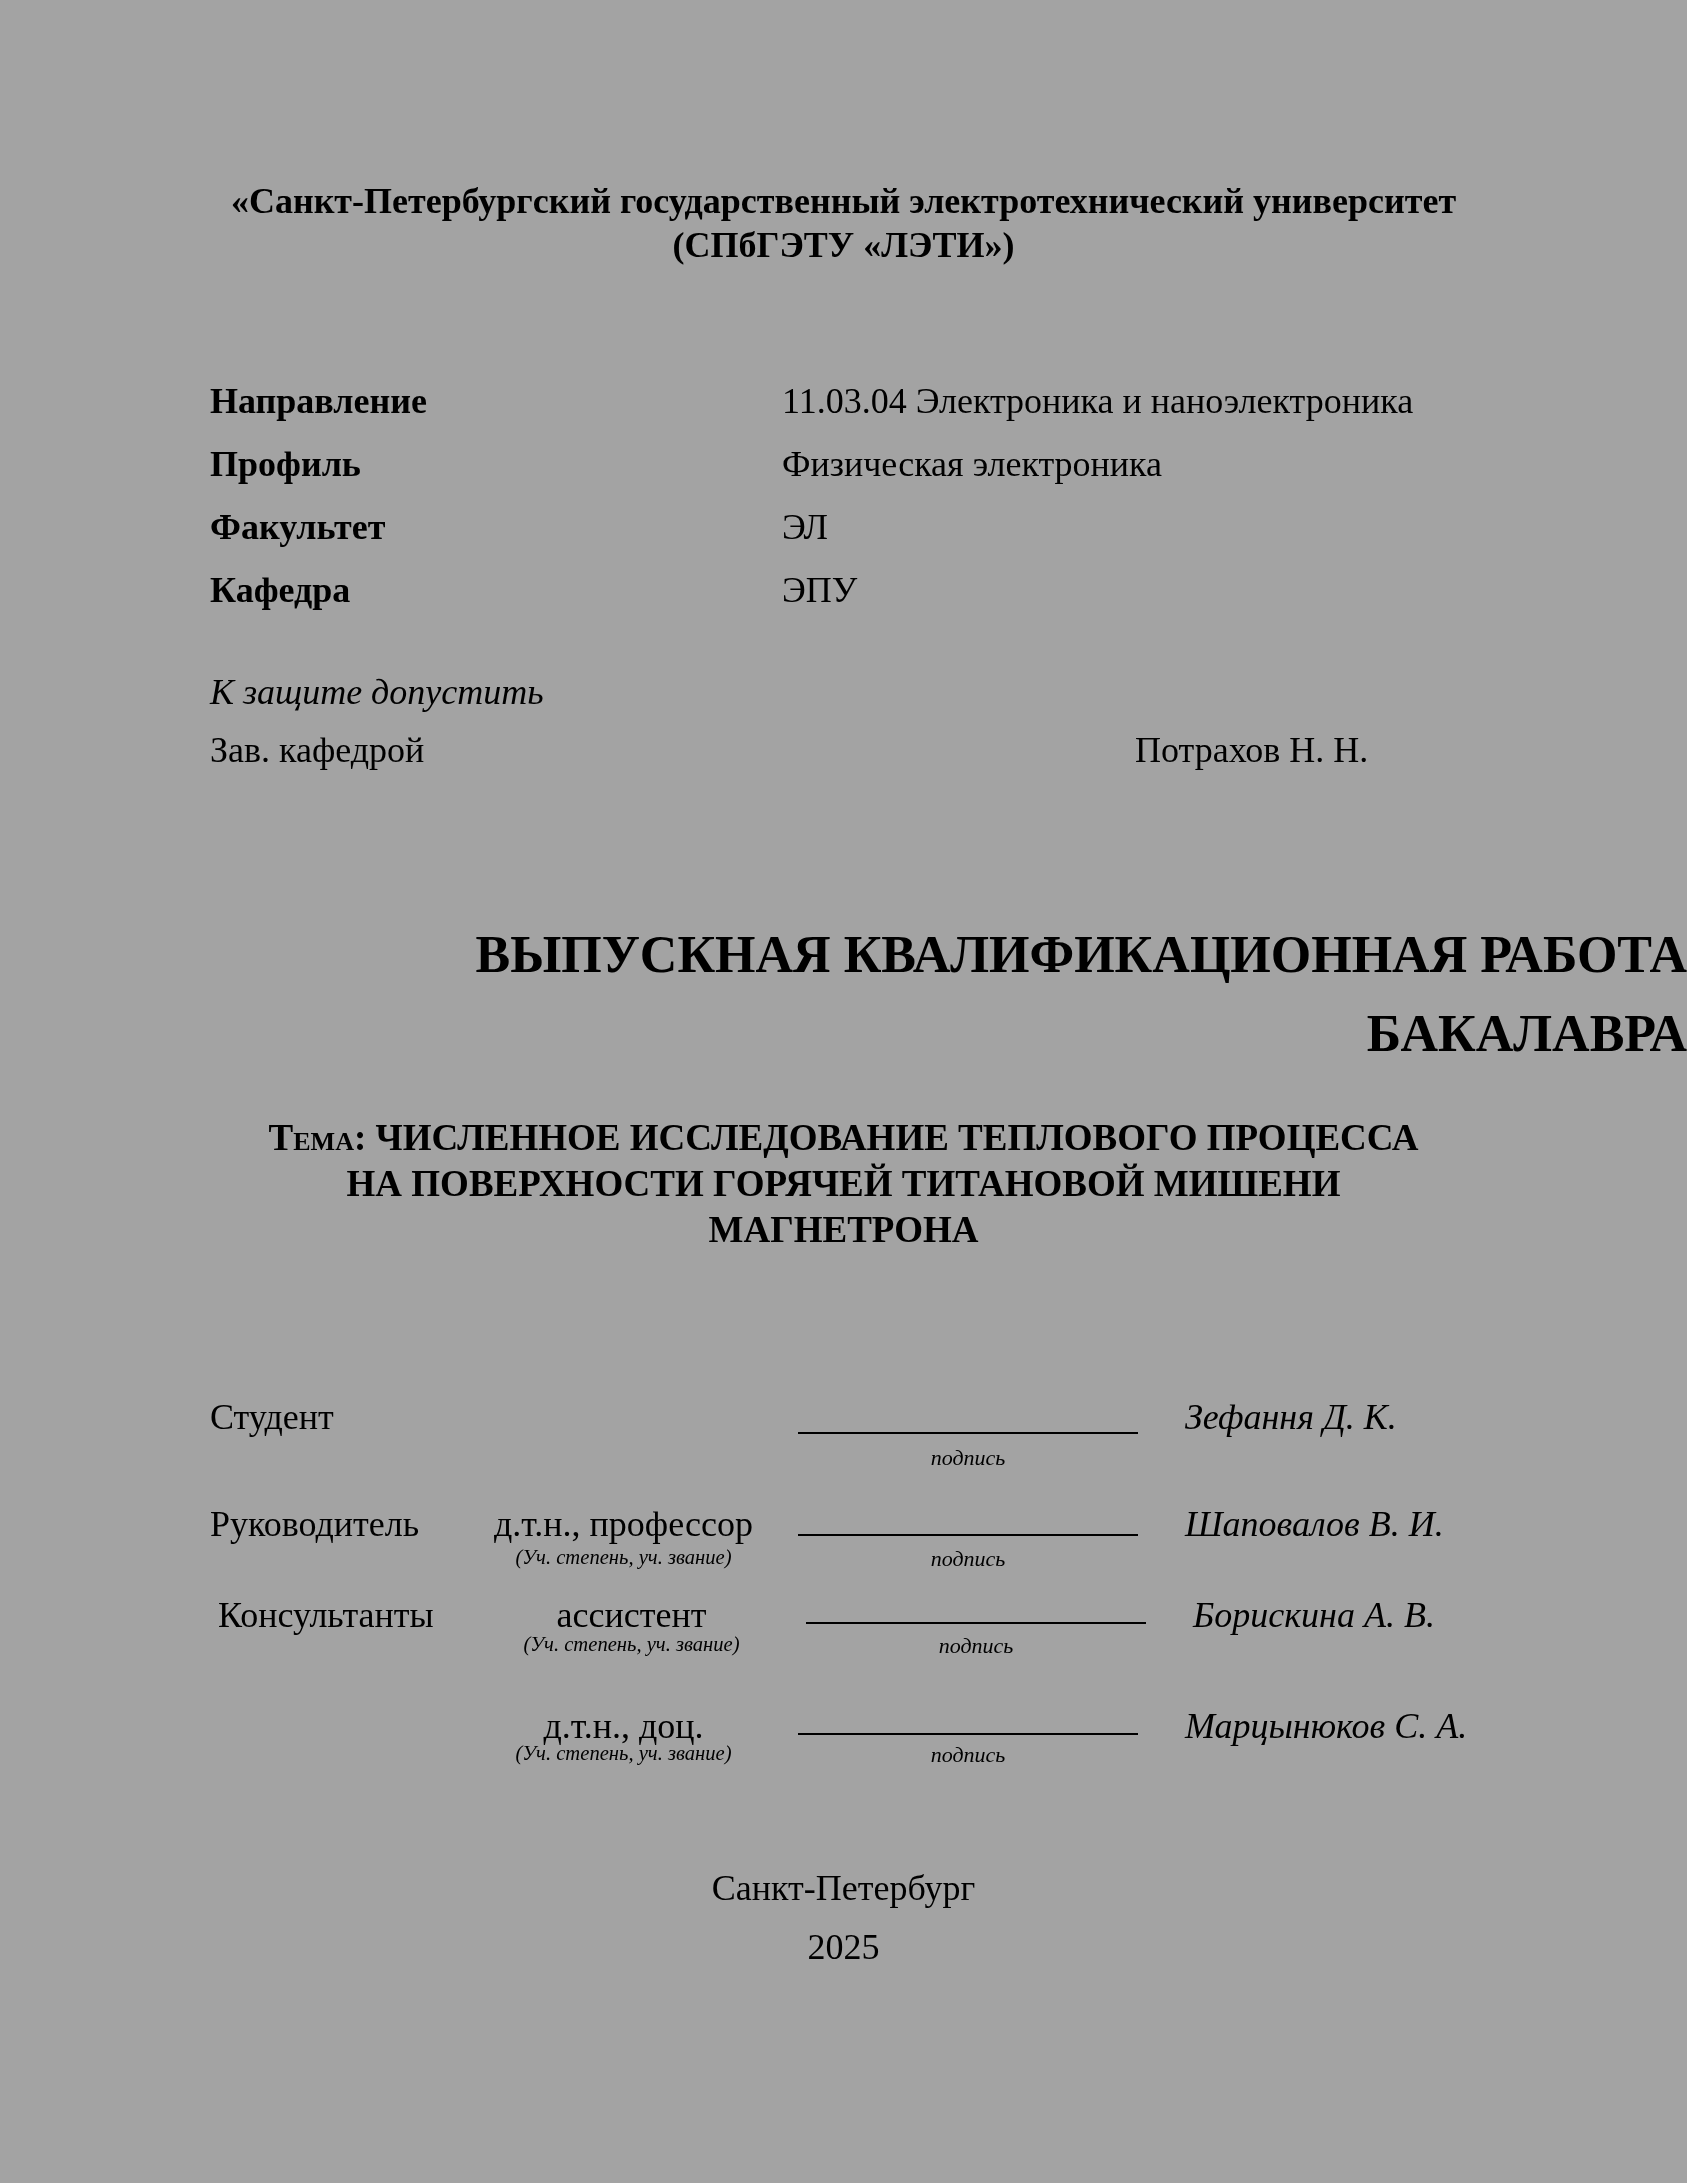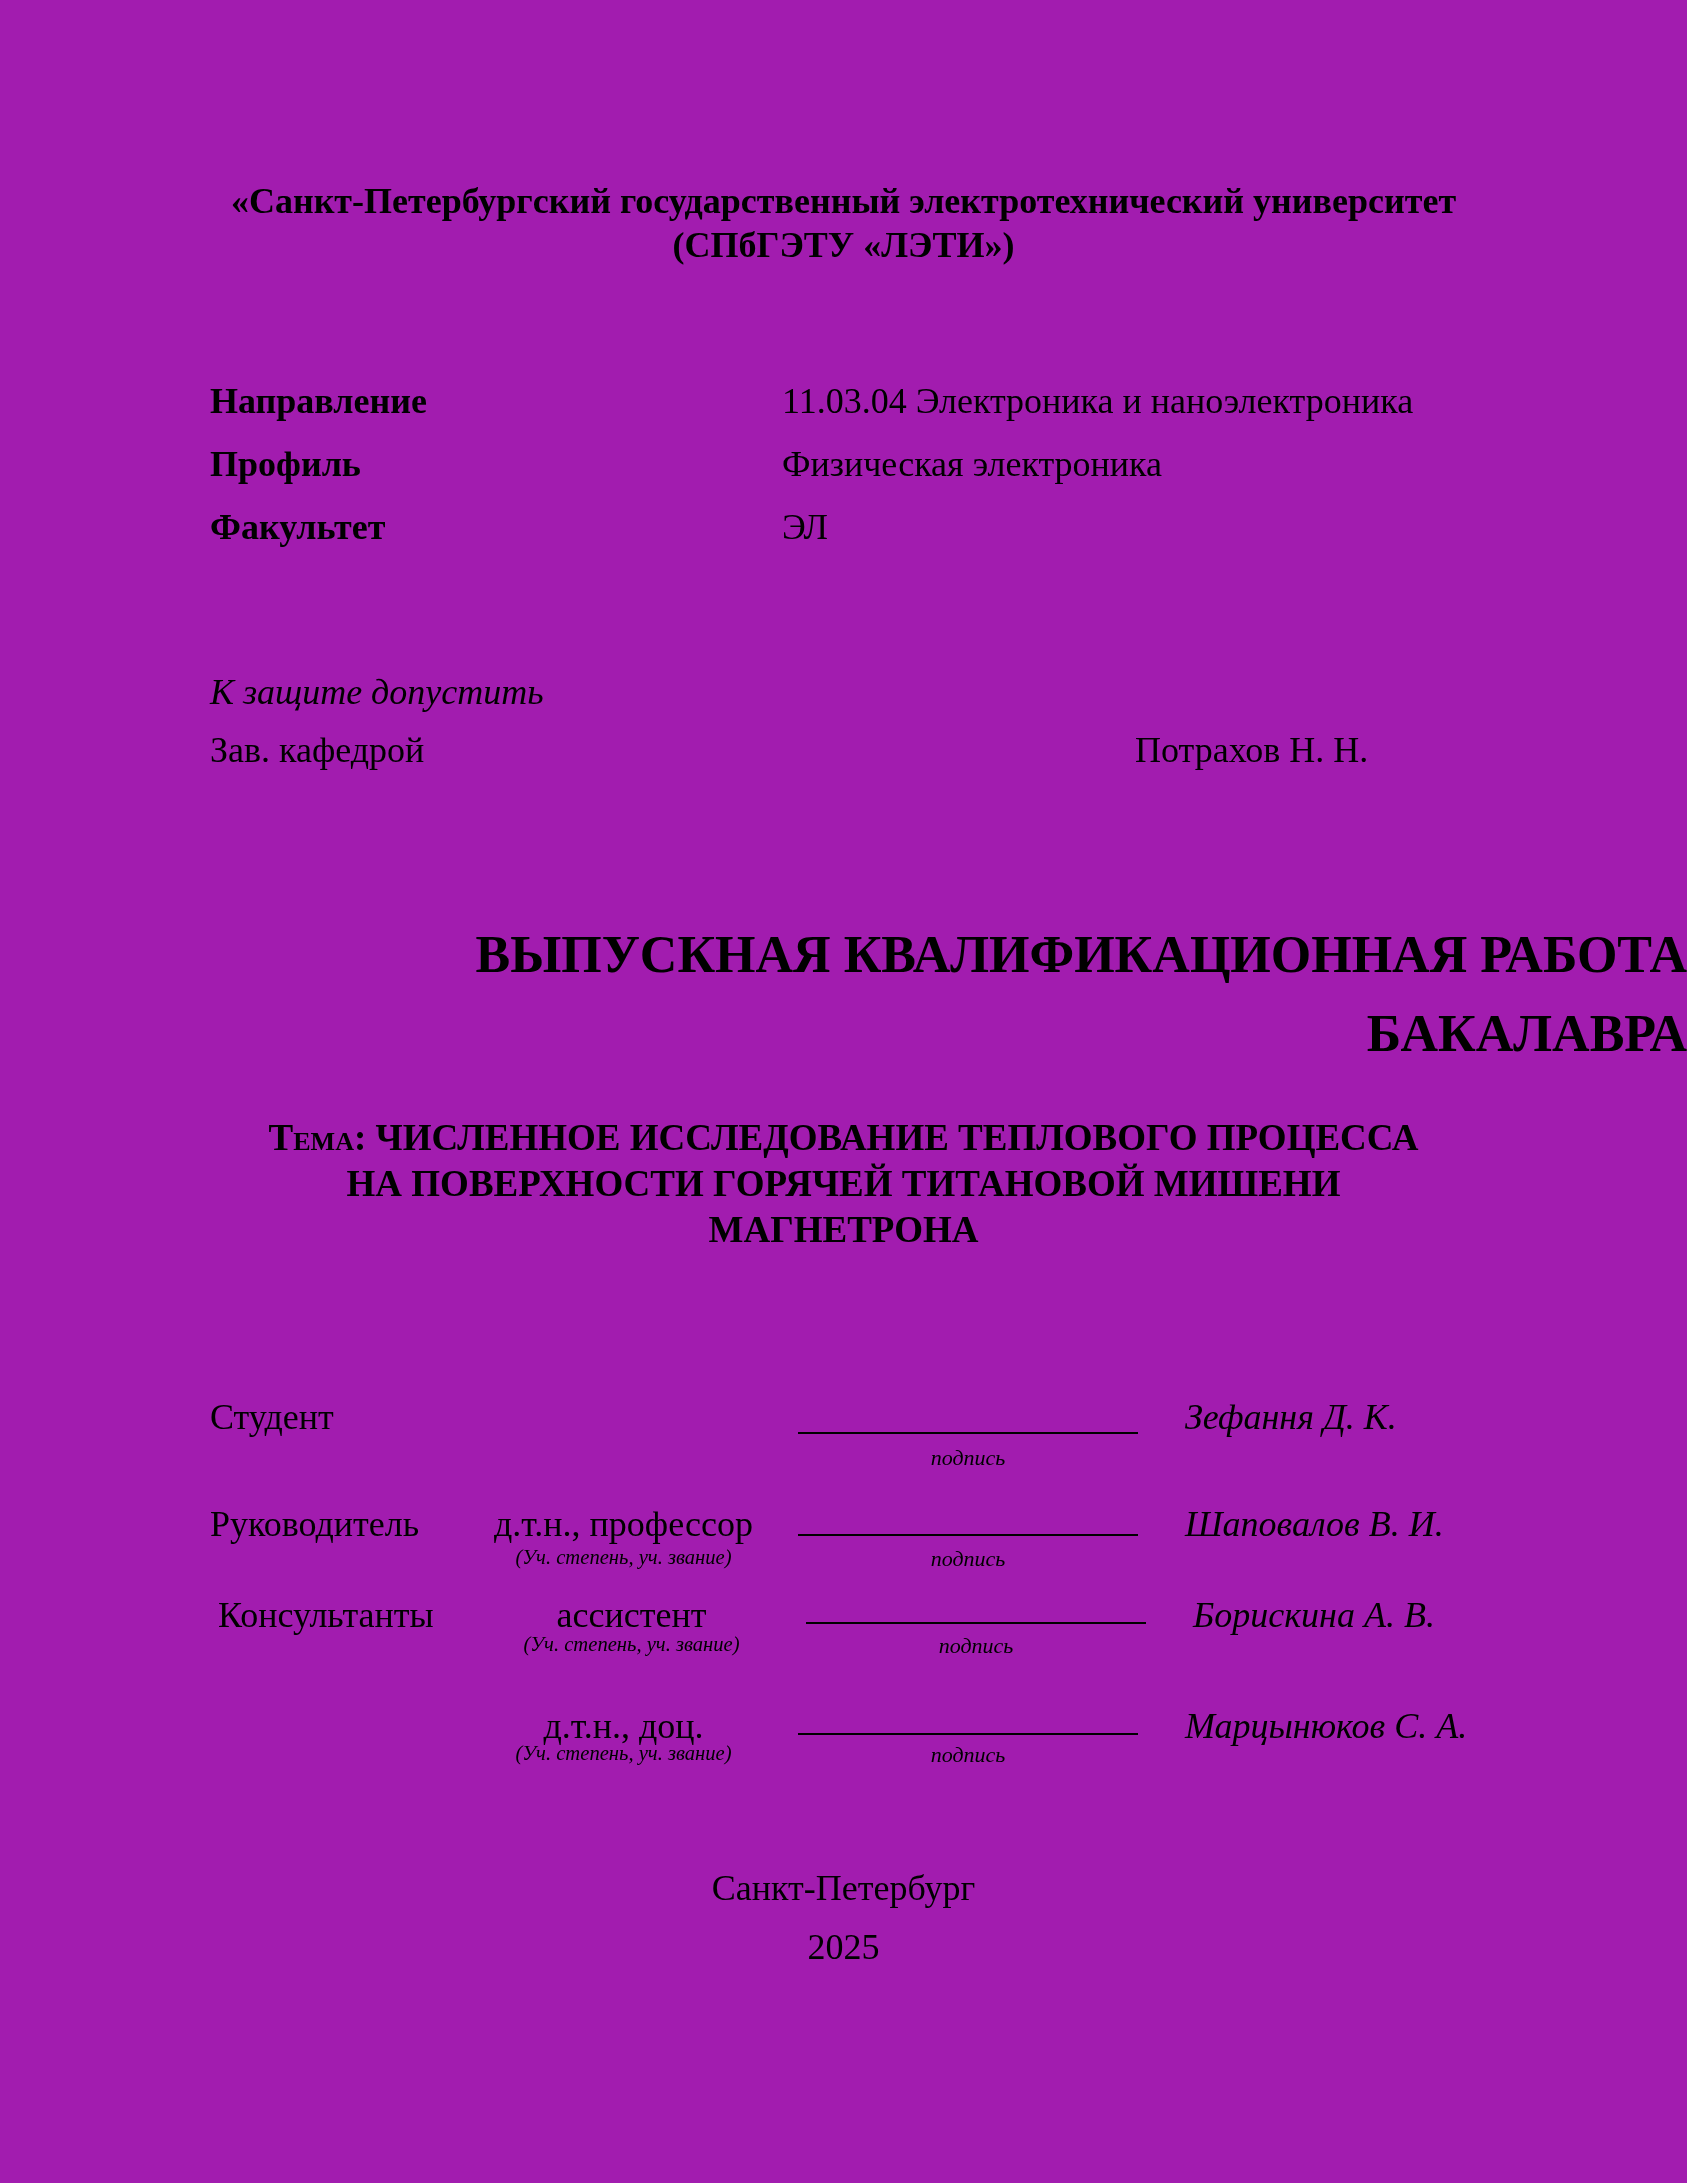--- a/index.html
+++ b/index.html
@@ -4,21 +4,21 @@
 <style>
   html, body {
     margin: 0;
     padding: 0;
     background: #ffffff;
   }
   .page {
     position: relative;
     width: 1687px;
     height: 2183px;
-    background: #a21caf;
+    background: #a3a3a3;
     color: #000000;
     font-family: "Liberation Serif", "DejaVu Serif", serif;
     overflow: hidden;
   }
 
   
   .univ-header {
     position: absolute;
     top: 179px;
     left: 0;
@@ -191,20 +191,24 @@
       <span class="field-label">Направление</span>
       <span class="field-value">11.03.04 Электроника и наноэлектроника</span>
     </div>
     <div class="field-row">
       <span class="field-label">Профиль</span>
       <span class="field-value">Физическая электроника</span>
     </div>
     <div class="field-row">
       <span class="field-label">Факультет</span>
       <span class="field-value">ЭЛ</span>
+    </div>
+    <div class="field-row">
+      <span class="field-label">Кафедра</span>
+      <span class="field-value">ЭПУ</span>
     </div>
   </section>
 
   <div class="permit-line">К защите допустить</div>
 
   <div class="head-row">
     <span class="head-label">Зав. кафедрой</span>
     <span class="head-name">Потрахов Н. Н.</span>
   </div>
 

